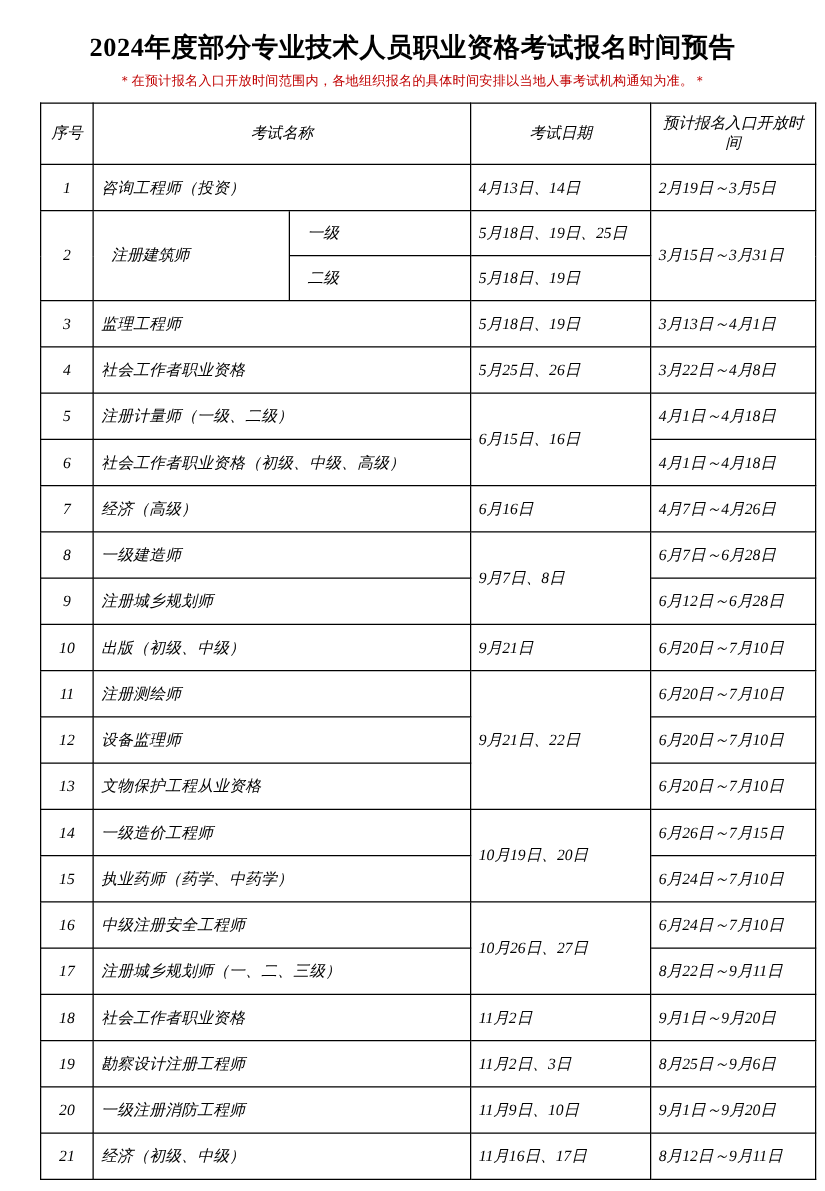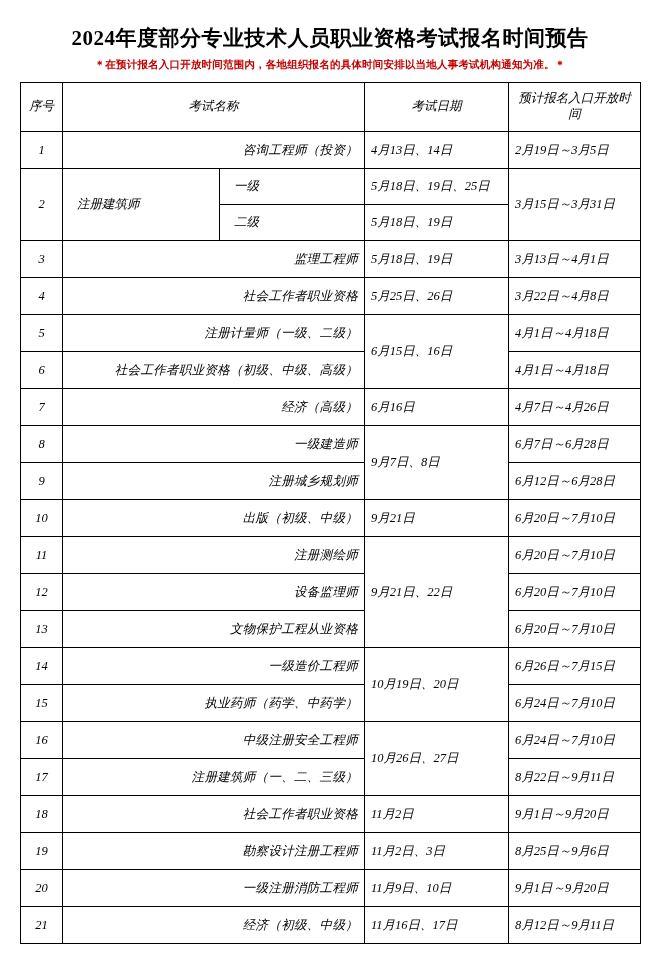--- a/index.html
+++ b/index.html
@@ -12,36 +12,36 @@
     height: 953px;
     font-family: "Liberation Serif", "DejaVu Serif", serif;
     color: #000;
     overflow: hidden;
   }
   .page {
     width: 660px;
     height: 936px;
     position: relative;
     box-sizing: border-box;
-    padding: 0 20px;
+    padding: 0 32px;
   }
   .title {
     text-align: center;
     font-size: 21px;
     font-weight: bold;
     letter-spacing: 0.5px;
     padding-top: 24px;
     padding-bottom: 6px;
     white-space: nowrap;
   }
   .notice {
     text-align: center;
     color: #c00000;
     font-size: 10.5px;
-    font-weight: bold;
+    font-weight: normal;
     padding-bottom: 10px;
     letter-spacing: 0.2px;
     white-space: nowrap;
   }
   table.main {
     border-collapse: collapse;
     width: 620px;
     margin: 0 auto;
     table-layout: fixed;
     font-style: italic;
@@ -58,21 +58,21 @@
     font-size: 14px;
     height: 48px;
     line-height: 1.25;
   }
   .c-no { width: 42px; text-align: center; }
   .c-date { width: 144px; text-align: left; }
   .c-open { width: 132px; text-align: left; }
   .row td { height: 36px; }
   .name-cell {
     padding-left: 14px;
-    text-align: right;
+    text-align: left;
     letter-spacing: 0.3px;
   }
   .no-pad { padding: 0 !important; }
   .split-wrap {
     display: flex;
     width: 100%;
     height: 100%;
   }
   .split-left {
     width: 156px;
@@ -230,21 +230,21 @@
       </tr>
 
       <tr class="row">
         <td class="c-no">16</td>
         <td class="name-cell">中级注册安全工程师</td>
         <td class="c-date" rowspan="2">10月26日、27日</td>
         <td class="c-open">6月24日～7月10日</td>
       </tr>
       <tr class="row">
         <td class="c-no">17</td>
-        <td class="name-cell">注册建筑师（一、二、三级）</td>
+        <td class="name-cell">注册城乡规划师（一、二、三级）</td>
         <td class="c-open">8月22日～9月11日</td>
       </tr>
 
       <tr class="row">
         <td class="c-no">18</td>
         <td class="name-cell">社会工作者职业资格</td>
         <td class="c-date">11月2日</td>
         <td class="c-open">9月1日～9月20日</td>
       </tr>
 

